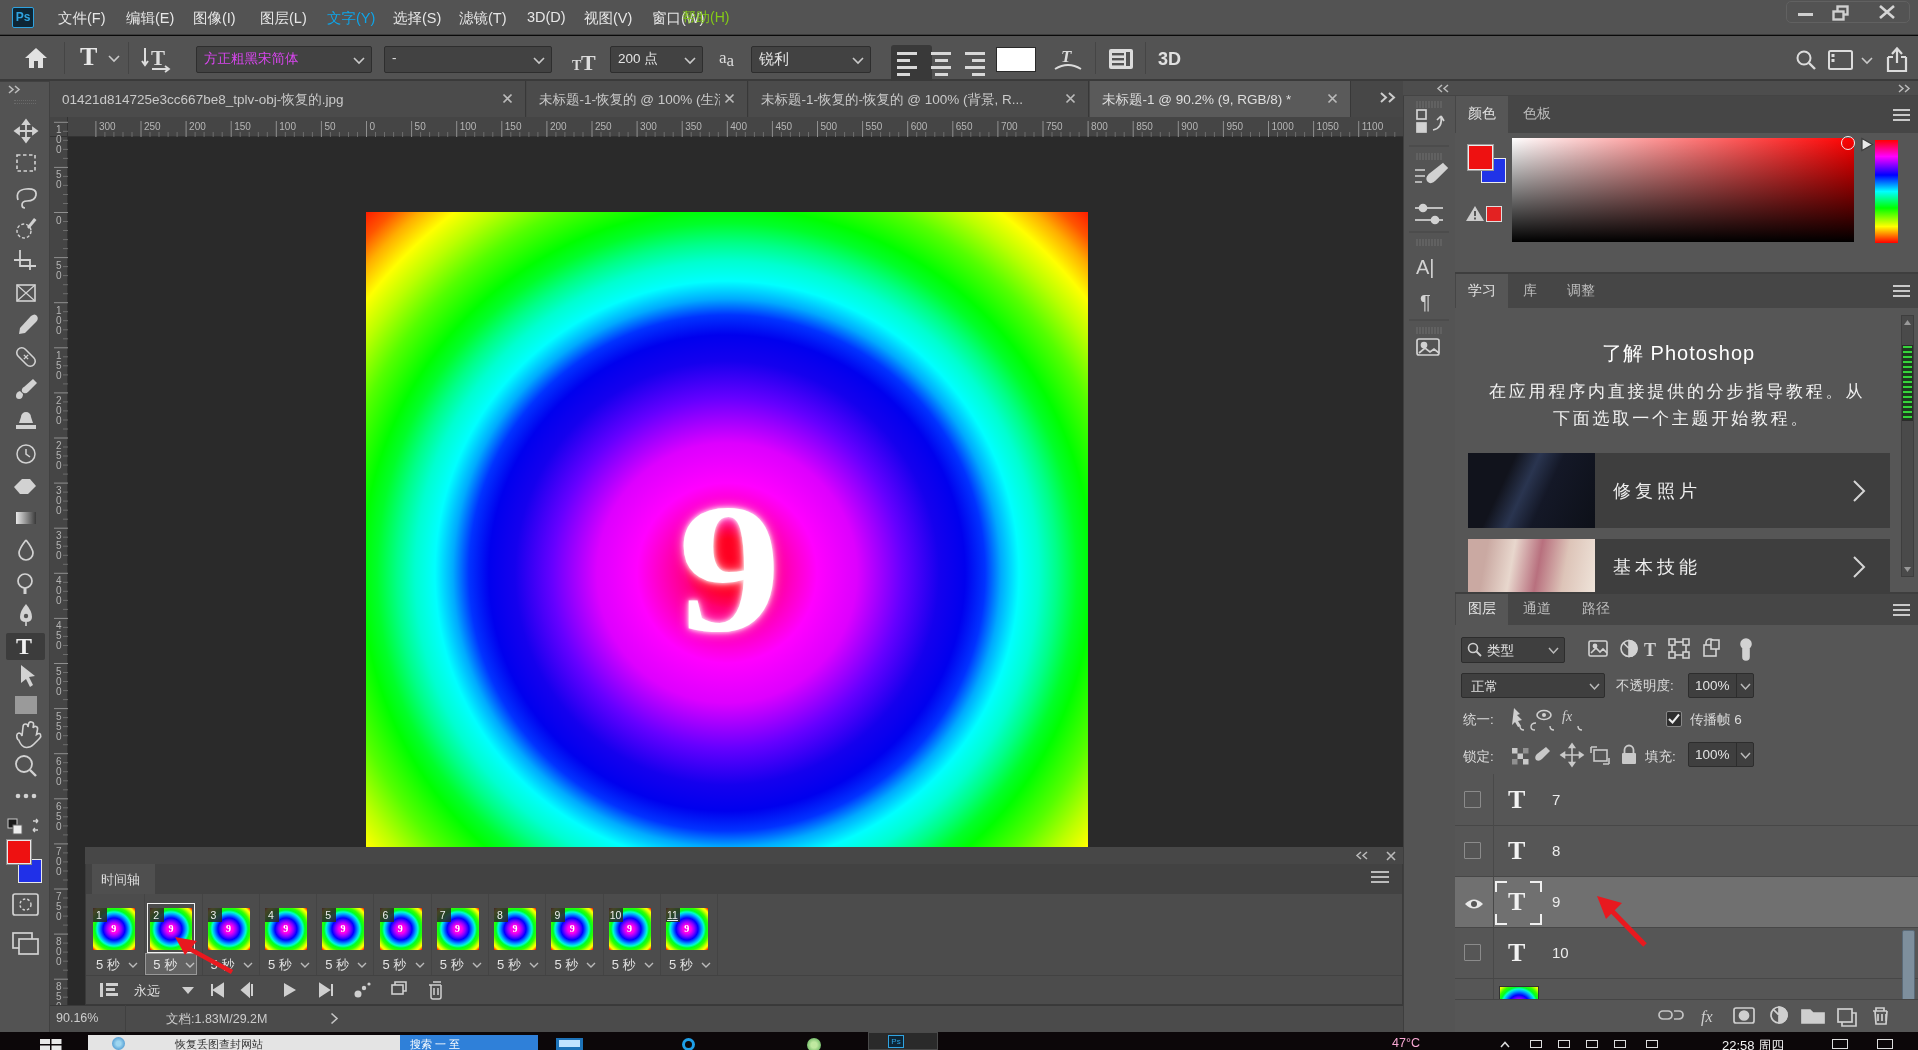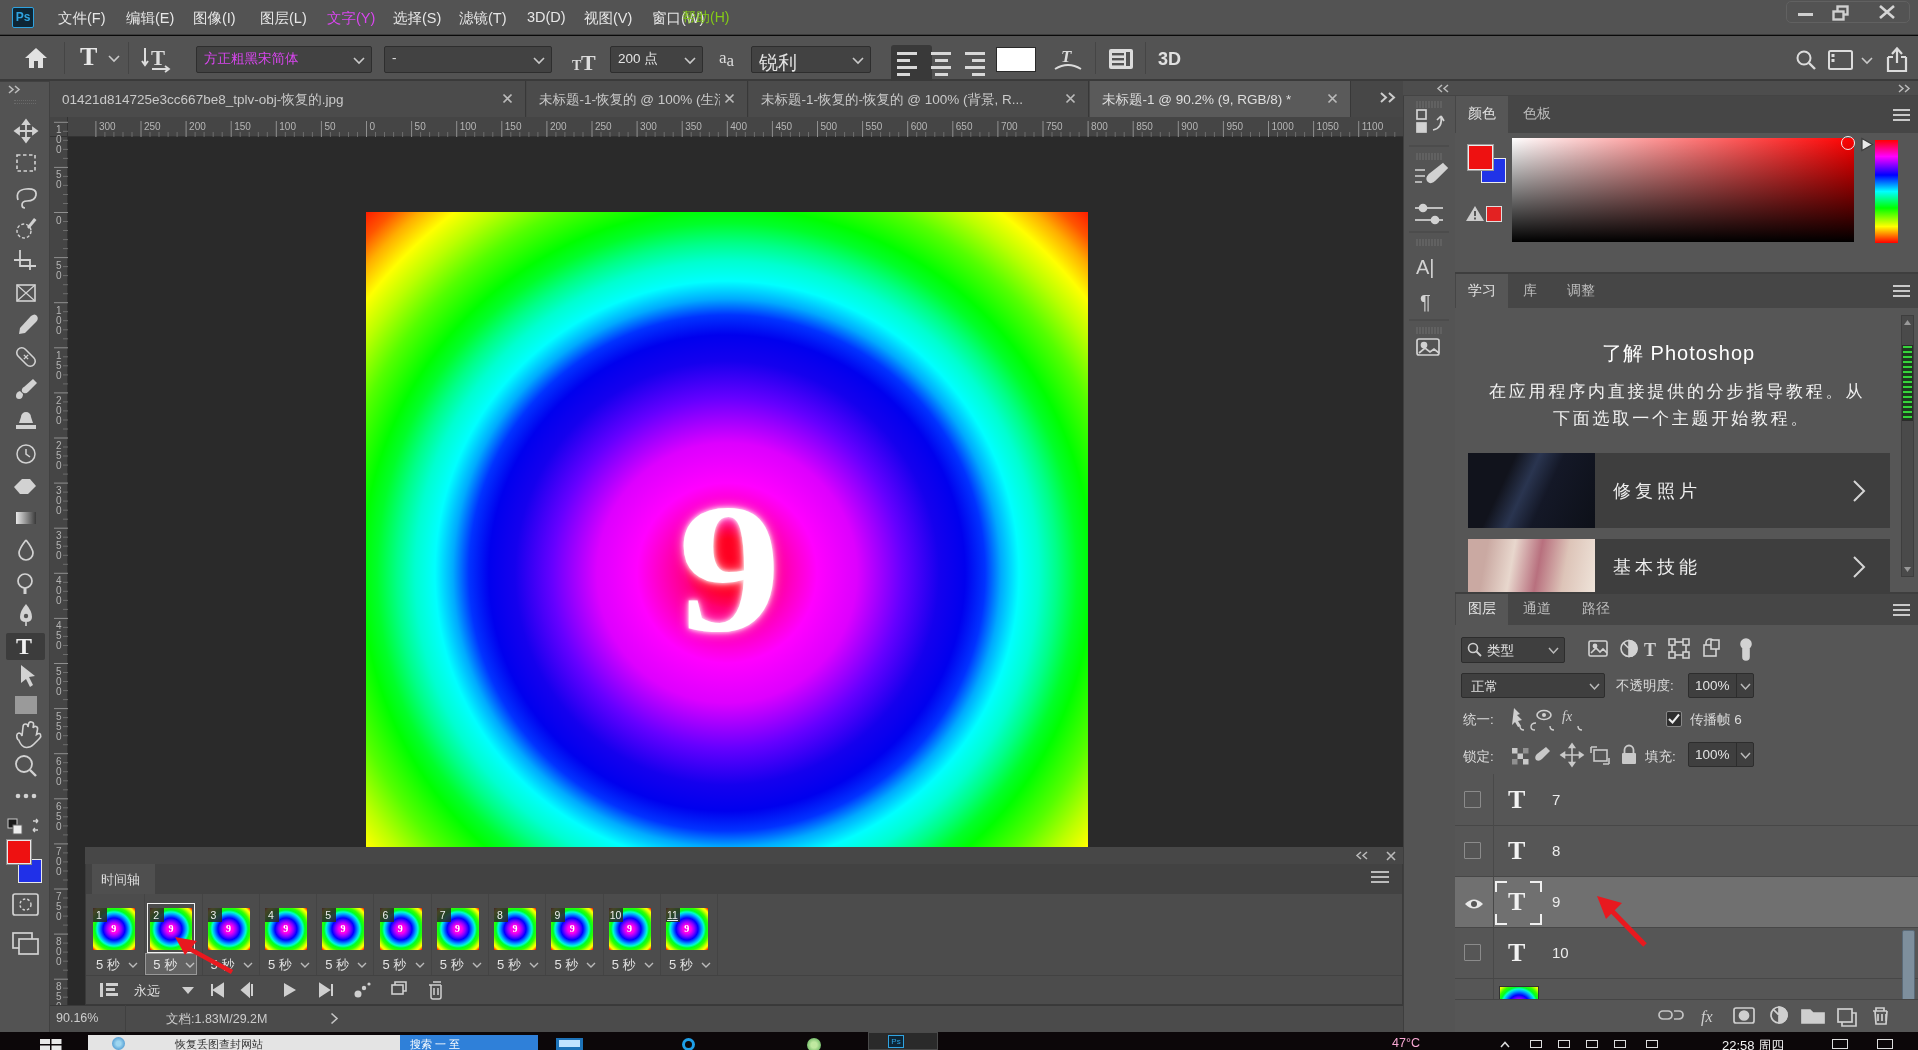--- a/index.html
+++ b/index.html
@@ -4,21 +4,21 @@
 font-family:"Liberation Sans",sans-serif;}
 div{position:absolute;box-sizing:border-box;}
 svg{position:absolute;overflow:visible}
 </style></head><body>
 <div style="left:0px;top:0px;width:1918px;height:35px;background:#535353;border-bottom:1px solid #3c3c3c"></div>
 <div style="left:12px;top:7px;width:22px;height:21px;background:#0d2636;border:1.5px solid #2fa3e0;border-radius:2px;color:#2fa3e0;font-size:12px;font-weight:bold;text-align:center;line-height:18px">Ps</div>
 <div style="left:58px;top:9px;font-size:14.5px;color:#e6e6e6;white-space:nowrap;">文件(F)</div>
 <div style="left:126px;top:9px;font-size:14.5px;color:#e6e6e6;white-space:nowrap;">编辑(E)</div>
 <div style="left:193px;top:9px;font-size:14.5px;color:#e6e6e6;white-space:nowrap;">图像(I)</div>
 <div style="left:260px;top:9px;font-size:14.5px;color:#e6e6e6;white-space:nowrap;">图层(L)</div>
-<div style="left:327px;top:9px;font-size:14.5px;color:#d946ef;white-space:nowrap;">文字(Y)</div>
+<div style="left:327px;top:9px;font-size:14.5px;color:#0ea5e9;white-space:nowrap;">文字(Y)</div>
 <div style="left:393px;top:9px;font-size:14.5px;color:#e6e6e6;white-space:nowrap;">选择(S)</div>
 <div style="left:459px;top:9px;font-size:14.5px;color:#e6e6e6;white-space:nowrap;">滤镜(T)</div>
 <div style="left:527px;top:9px;font-size:14.5px;color:#e6e6e6;white-space:nowrap;">3D(D)</div>
 <div style="left:584px;top:9px;font-size:14.5px;color:#e6e6e6;white-space:nowrap;">视图(V)</div>
 <div style="left:652px;top:9px;font-size:14.5px;color:#e6e6e6;white-space:nowrap;">窗口(W)</div>
 <div style="left:682px;top:9px;font-size:14px;color:#84cc16;white-space:nowrap;">帮助(H)</div>
 <div style="left:1786px;top:1px;width:124px;height:22px;border:1px solid #616161;border-radius:5px"></div>
 <div style="left:1798px;top:13px;width:15px;height:3px;background:#cfcfcf"></div>
 <svg style="left:1832px;top:5px" width="20" height="16" viewBox="0 0 20 16">
 <rect x="5.5" y="1.5" width="10" height="8" fill="none" stroke="#cfcfcf" stroke-width="2.4"></rect>
@@ -56,21 +56,21 @@
 <text x="0" y="21" font-family="Liberation Serif" font-weight="bold" font-size="14" fill="#dcdcdc">T</text>
 <text x="9" y="21" font-family="Liberation Serif" font-weight="bold" font-size="22" fill="#dcdcdc">T</text>
   </svg>
 <div style="left:610px;top:46px;width:93px;height:27px;background:#424242;border:1px solid #2e2e2e;border-radius:2px"></div>
 <div style="left:618px;top:50.3875px;font-size:13.5px;color:#e4e4e4;white-space:nowrap;">200 点</div>
 <svg style="left:684px;top:56.5px" width="12" height="8">
     <path d="M1 1 L6 6 L11 1" stroke="#c9c9c9" stroke-width="1.6" fill="none"></path>
   </svg>
 <div style="left:719px;top:48px;font-size:17px;color:#dcdcdc;white-space:nowrap;font-family:'Liberation Serif',serif">a<span style="position:relative;top:3px">a</span></div>
 <div style="left:751px;top:46px;width:120px;height:27px;background:#424242;border:1px solid #2e2e2e;border-radius:2px"></div>
-<div style="left:759px;top:50.3875px;font-size:19px;color:#e4e4e4;white-space:nowrap;">锐利</div>
+<div style="left:759px;top:50.3875px;font-size:15px;color:#e4e4e4;white-space:nowrap;">锐利</div>
 <svg style="left:852px;top:56.5px" width="12" height="8">
     <path d="M1 1 L6 6 L11 1" stroke="#c9c9c9" stroke-width="1.6" fill="none"></path>
   </svg>
 <div style="left:891px;top:45px;width:41px;height:38px;background:#393939;border-radius:3px"></div>
 <div style="left:897px;top:52px;width:20px;height:3.2px;background:#d8d8d8"></div>
 <div style="left:897px;top:59px;width:13px;height:3.2px;background:#d8d8d8"></div>
 <div style="left:897px;top:66px;width:20px;height:3.2px;background:#d8d8d8"></div>
 <div style="left:897px;top:73px;width:13px;height:3.2px;background:#d8d8d8"></div>
 <div style="left:931.0px;top:52px;width:20px;height:3.2px;background:#d8d8d8"></div>
 <div style="left:934.5px;top:59px;width:13px;height:3.2px;background:#d8d8d8"></div>

